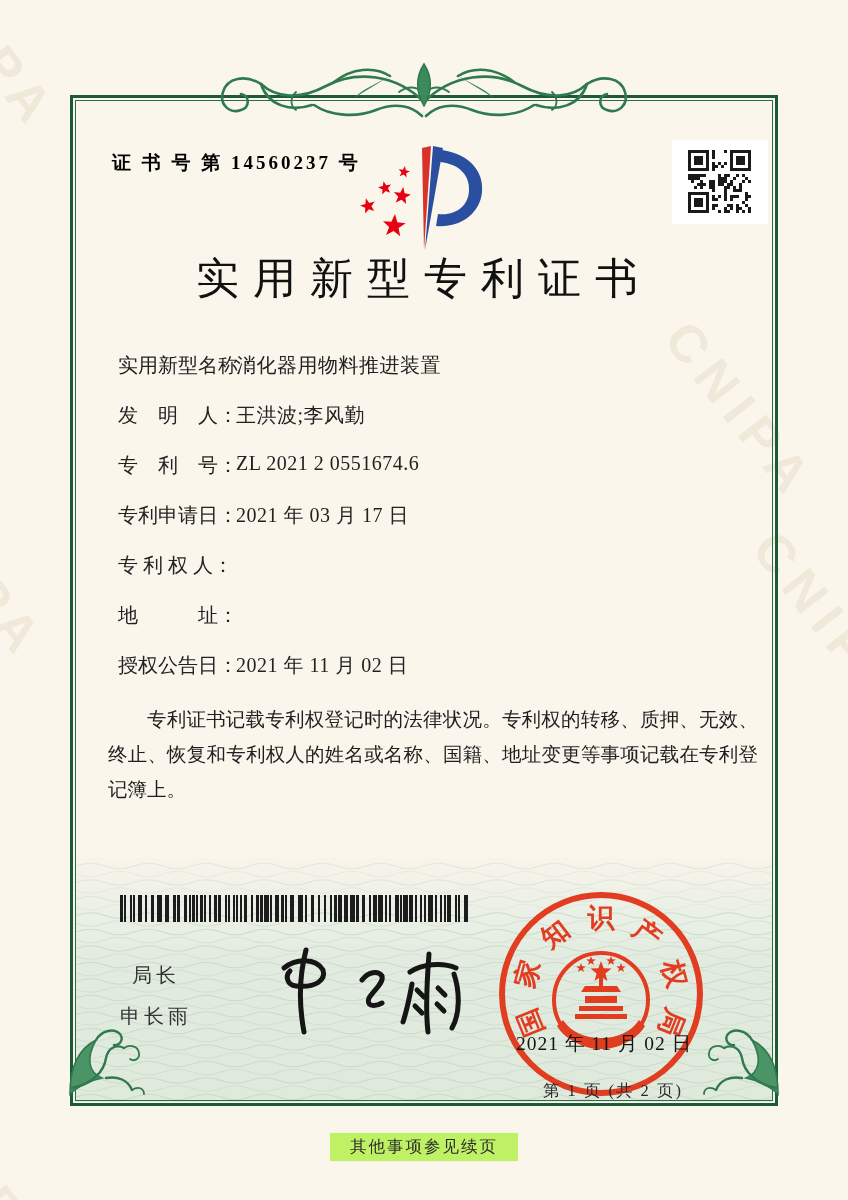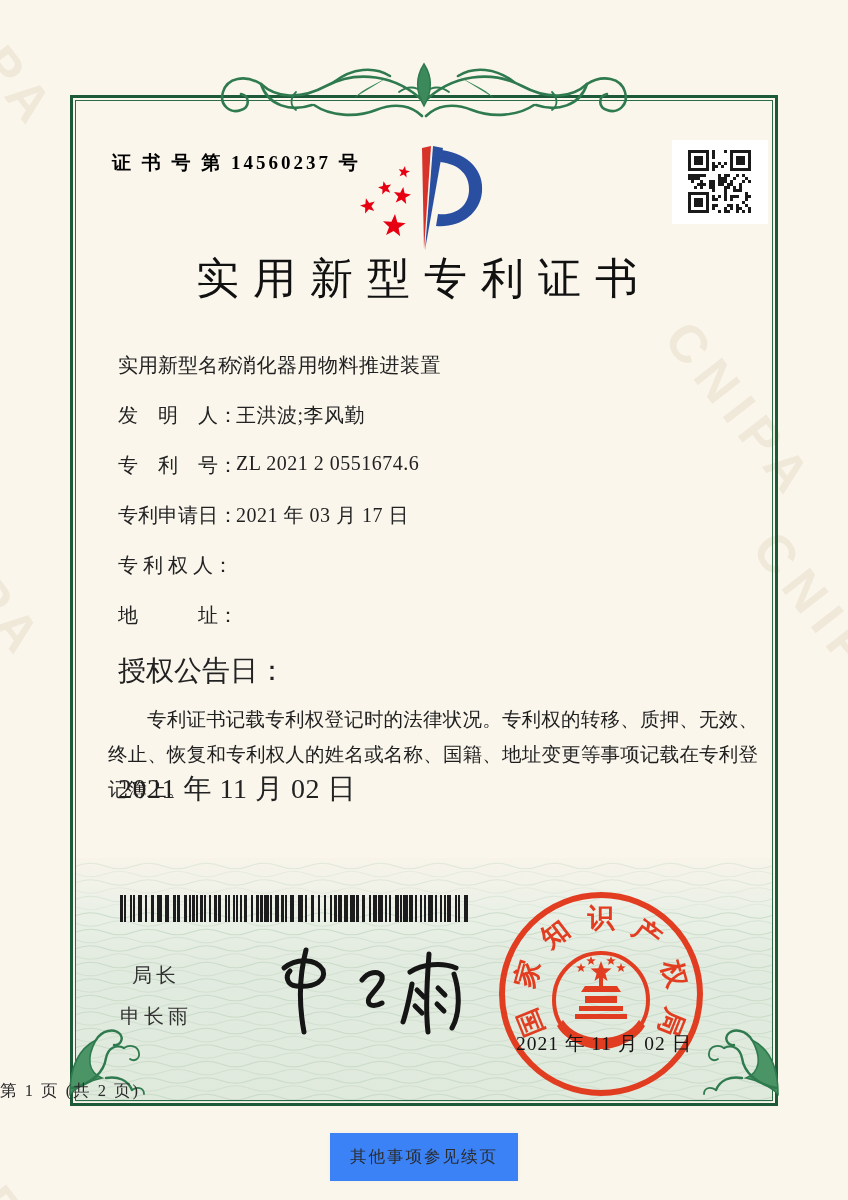--- a/index.html
+++ b/index.html
@@ -48,21 +48,21 @@
   .title {
     position:absolute; left:0; top:250px; width:848px; z-index:3;
     text-align:center; font-size:43px; font-weight:normal;
     letter-spacing:14px; color:#111;
   }
 
   .fields { position:absolute; left:118px; top:352px; width:620px; z-index:3; }
   .field-row { display:flex; height:50px; align-items:flex-start; font-size:20px; }
   .field-label { width:118px; flex:0 0 118px; color:#222; white-space:nowrap; }
   .field-value { color:#222; white-space:nowrap; letter-spacing:0.5px; }
-  .grant-row { display:flex; height:50px; font-size:28px;flex-direction:column; }
+  .grant-row { display:flex; height:50px; font-size:20px; }
   .grant-col2 { margin-left:34px; display:flex; }
 
   .paragraphs {
     position:absolute; left:108px; top:702px; width:650px; z-index:3;
     font-size:19.5px; line-height:35px; text-align:justify; color:#1f1f1f;
   }
   .paragraphs p { text-indent:2em; }
 
   .barcode { position:absolute; left:120px; top:895px; z-index:3; }
 
@@ -74,26 +74,26 @@
 
   .seal { position:absolute; left:495px; top:888px; width:212px; height:212px; z-index:3; opacity:0.95; }
 
   .seal-date {
     position:absolute; left:516px; top:1030px; z-index:4;
     font-size:19.5px; color:#141414; letter-spacing:1px; white-space:nowrap;
   }
 
   .page-info {
     position:absolute; left:0; top:1080px; width:683px; z-index:3;
-    text-align:left; font-size:16.5px; letter-spacing:2px; color:#2b2b2b;
+    text-align:right; font-size:16.5px; letter-spacing:2px; color:#2b2b2b;
   }
 
   .cont-note {
-    position:absolute; left:330px; top:1133px; width:188px; height:48px; z-index:3;
-    background:#3b82f6; display:flex; align-items:center; justify-content:center;
+    position:absolute; left:330px; top:1133px; width:188px; height:28px; z-index:3;
+    background:#bef264; display:flex; align-items:center; justify-content:center;
     font-size:16.5px; letter-spacing:2px; color:#2b2b2b;
     box-shadow:0 0 4px rgba(0,0,0,0.04);
   }
 
   .flourish { position:absolute; left:164px; top:52px; width:520px; height:96px; z-index:3; }
   .corner-orn { position:absolute; width:84px; height:84px; z-index:3; }
   .corner-left { left:62px; top:1018px; }
   .corner-right { left:702px; top:1018px; transform:scaleX(-1); }
 </style>
 </head>

